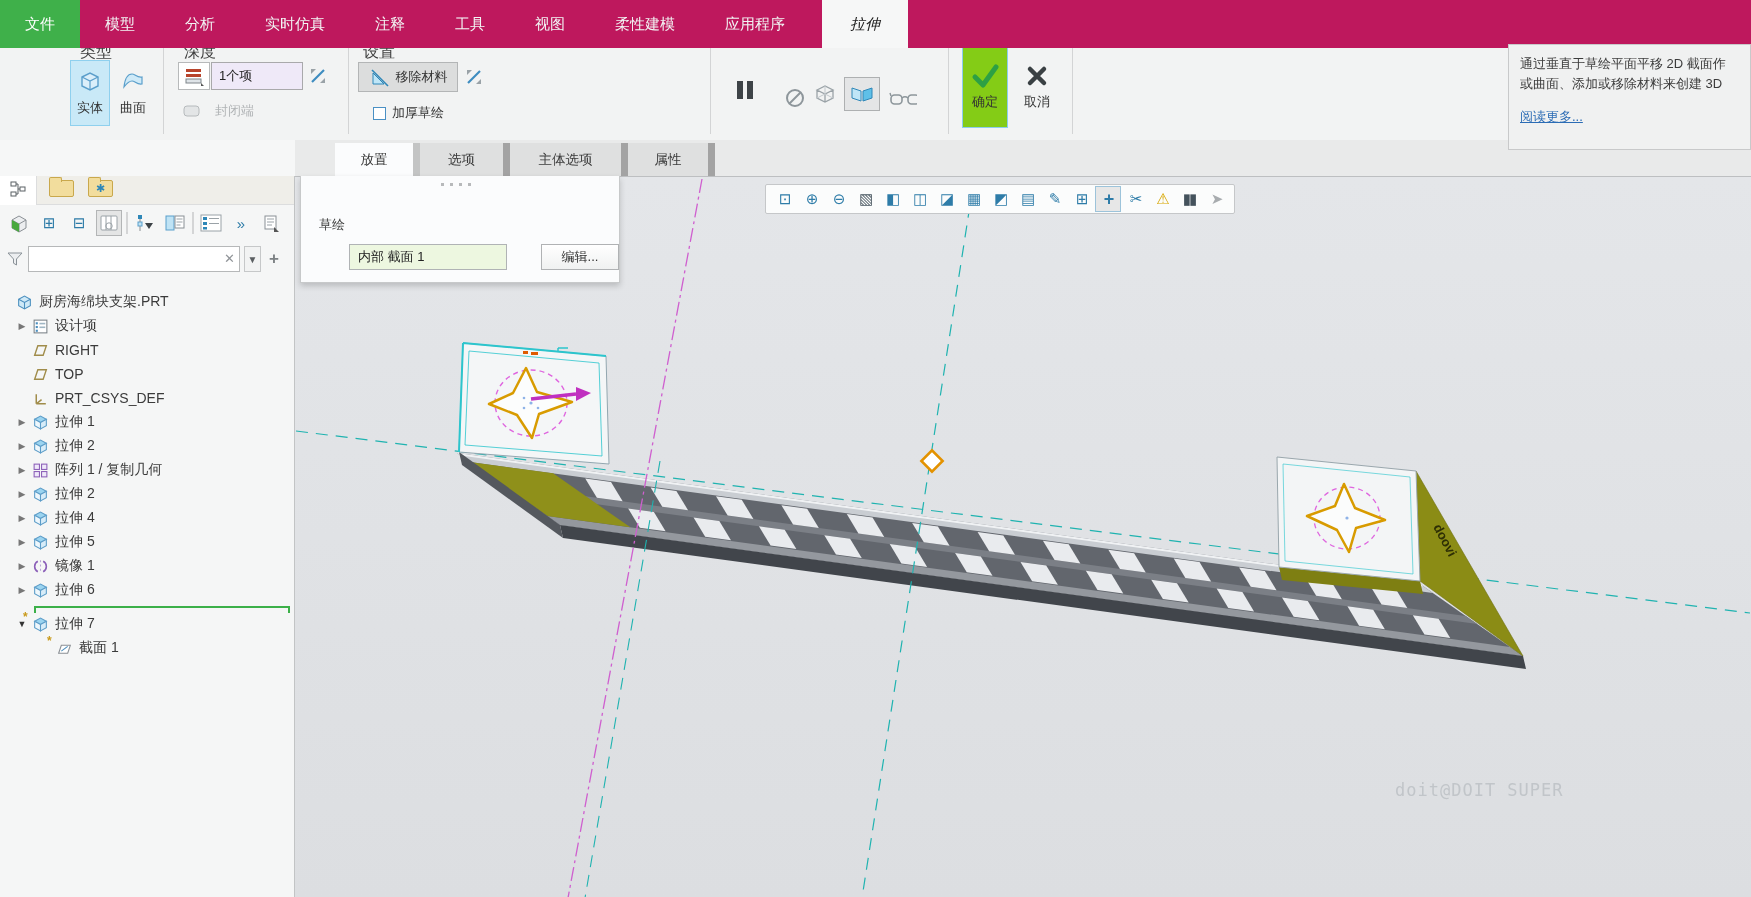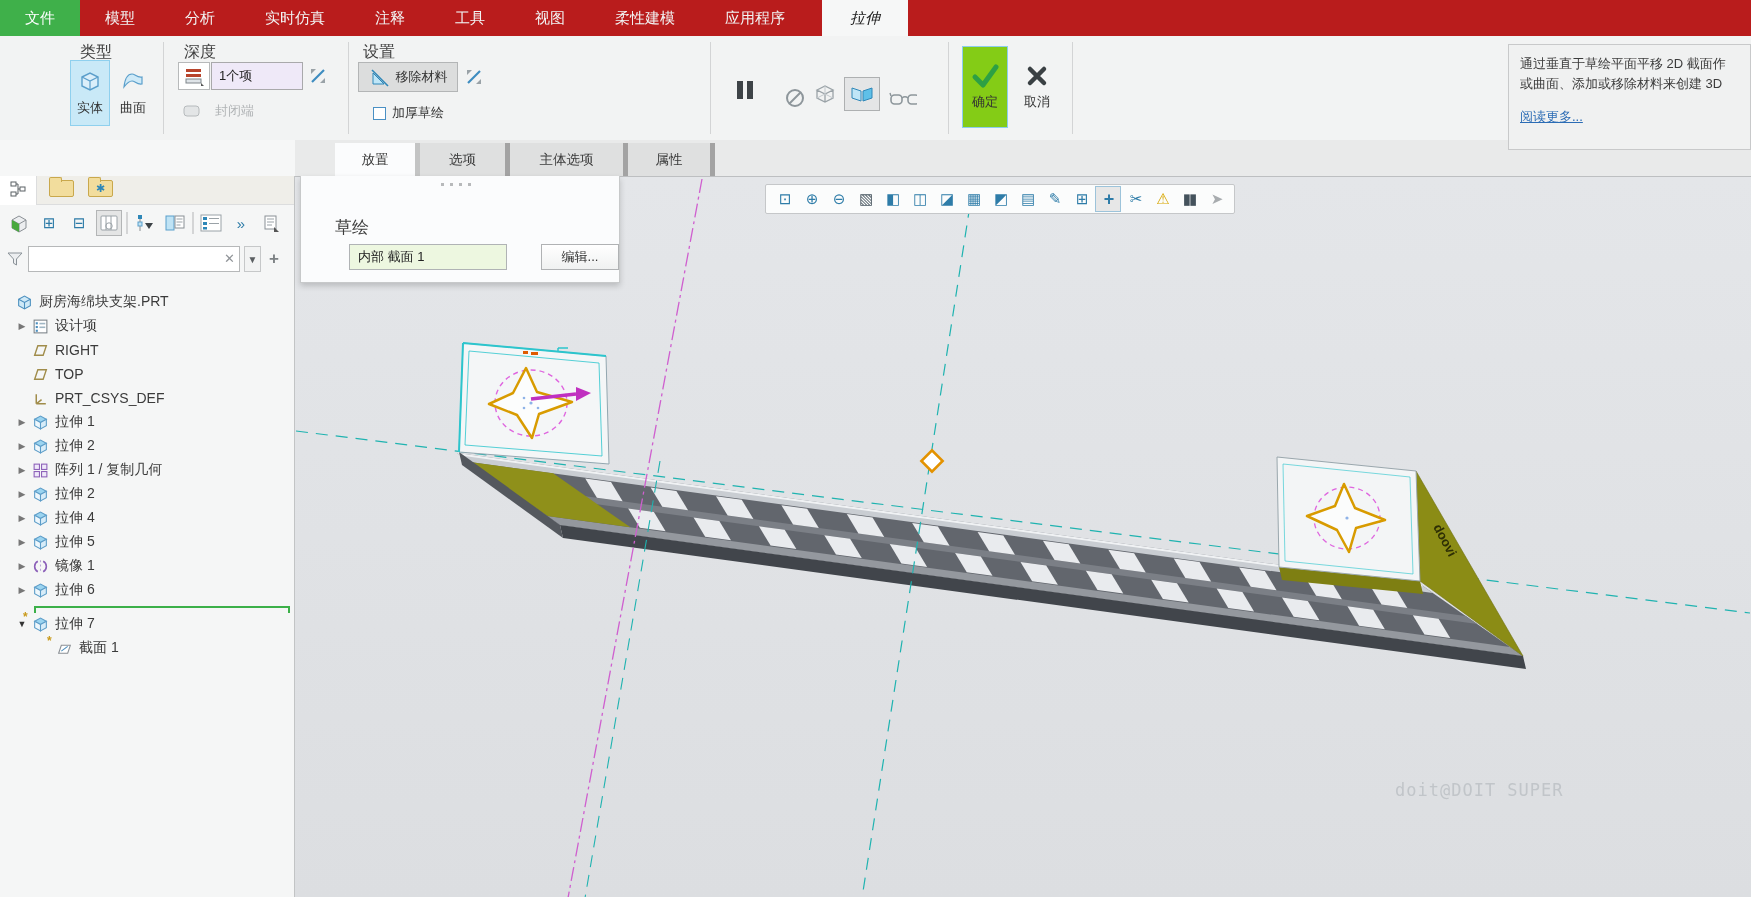--- a/index.html
+++ b/index.html
@@ -1,20 +1,20 @@
 <!DOCTYPE html>
 <html style="--file-tab-green: #3fb04a; --ok-green: #2da044; --selection-blue: #c9e9f7; --insert-green: #3cb049; --sketch-teal: #2cc5cd; --reference-teal: #1fb3b0; --centerline-magenta: #cf5fcf; --star-orange: #d89b00; --model-olive: #8b8c15; --depth-field-lavender: #efe9f8; --sketch-field-green: #edf7e0;"><head>
 <meta charset="utf-8">
 <style>
   * { margin:0; padding:0; box-sizing:border-box; }
   html,body { width:1751px; height:897px; overflow:hidden; }
   body { position:relative; background:#e1e3e6; font-family:"Liberation Sans",sans-serif; font-size:13px; color:#333; }
 
   
-  #menubar { position:absolute; left:0; top:0; width:1751px; height:36px; background:#b91c1c; display:flex; align-items:stretch; z-index:30; }
+  #menubar { position:absolute; left:0; top:0; width:1751px; height:48px; background:#be185d; display:flex; align-items:stretch; z-index:30; }
   .menu-item { display:flex; align-items:center; padding:0 25px; color:#f2f4f4; font-size:15px; cursor:default; }
   .menu-item.file { background:var(--file-tab-green,#3fb04a); color:#fff; }
   .tool-tab { display:flex; align-items:center; padding:0 28px; margin-left:12px; background:#f6f7f7; color:#222; font-size:15px; font-style:italic; }
 
   
   #ribbon { position:absolute; left:0; top:36px; width:1751px; height:104px; background:#f2f3f3; z-index:20; }
   .glabel { position:absolute; font-size:16px; color:#404040; }
   .rib-divider { position:absolute; top:6px; bottom:6px; width:1px; background:#d3d4d5; }
   .big-btn { position:absolute; display:flex; flex-direction:column; align-items:center; justify-content:center; gap:3px; font-size:13px; color:#333; border:1px solid transparent; }
   .big-btn.sel { background:var(--selection-blue,#c9e9f7); border-color:#8fd0ee; }
@@ -30,28 +30,28 @@
   .confirm-btn.ok { background:#84cc16; border-color:#8ccdec; }
 
   
   #help-pop { position:absolute; left:1508px; top:44px; width:243px; height:106px; background:#f0f1f1; border:1px solid #c8c9ca; padding:9px 0 9px 11px; z-index:40; overflow:hidden; }
   #help-pop .hl { font-size:13px; color:#3c3c3c; line-height:20px; white-space:nowrap; }
   #help-pop a { display:inline-block; margin-top:14px; color:#2b6cb5; font-size:13px; text-decoration:underline; cursor:pointer; }
 
   
   #dashstrip { position:absolute; left:295px; top:140px; width:1456px; height:36px; background:#e9eaea; z-index:10; }
   #dash-tabs { position:absolute; left:40px; top:3px; height:33px; display:flex; }
-  .dtab { height:33px; display:flex; align-items:center; justify-content:center; font-size:13.5px; color:#3a3a3a; background:#dfe0e0; border-right:5px solid #a3a3a3; cursor:default; }
+  .dtab { height:33px; display:flex; align-items:center; justify-content:center; font-size:13.5px; color:#3a3a3a; background:#dfe0e0; border-right:7px solid #a3a3a3; cursor:default; }
   .dtab.active { background:#fbfcfd; border-right-color:#c3c4c4; }
   #strip-left { position:absolute; left:0; top:140px; width:295px; height:36px; background:#f6f7f7; z-index:10; }
 
   #dashpanel { position:absolute; left:300px; top:176px; width:320px; height:107px; background:#fbfcfd; border:1px solid #c7c9ca; border-top:none; box-shadow:0 3px 6px rgba(0,0,0,.18); z-index:25; }
   .grip { position:absolute; left:140px; top:7px; display:flex; gap:6px; }
   .grip i { width:3px; height:3px; background:#b7b9bb; }
-  #sketch-label { position:absolute; left:34px; top:40px; font-size:17px; color:#3c3c3c; }
+  #sketch-label { position:absolute; left:18px; top:40px; font-size:13px; color:#3c3c3c; }
   #sketch-field { position:absolute; left:48px; top:68px; width:158px; height:26px; background:var(--sketch-field-green,#edf7e0); border:1px solid #b0b3b5; display:flex; align-items:center; padding-left:8px; font-size:13px; color:#222; }
   #edit-btn { position:absolute; left:240px; top:68px; width:78px; height:26px; background:linear-gradient(#fff,#f0f1f1); border:1px solid #b0b2b4; font-size:13px; color:#333; display:flex; align-items:center; justify-content:center; cursor:pointer; }
 
   
   #navigator { position:absolute; left:0; top:140px; width:295px; height:757px; background:#f5f6f6; border-right:1px solid #c2c4c5; z-index:5; }
   #nav-tabs { position:absolute; left:0; top:32px; width:100%; height:33px; display:flex; border-bottom:1px solid #dcddde; }
   #nav-tab-tree { width:37px; height:33px; background:#fff; border-right:1px solid #dcddde; display:flex; align-items:center; justify-content:center; }
   #nav-tab-folders { flex:1; background:#efeee9; display:flex; align-items:center; gap:14px; padding-left:12px; }
   .folder { position:relative; width:25px; height:17px; background:#f2dd9d; border:1px solid #c9a84c; border-radius:2px; }
   .folder::before { content:''; position:absolute; left:-1px; top:-4px; width:11px; height:4px; background:#f2dd9d; border:1px solid #c9a84c; border-bottom:none; border-radius:2px 2px 0 0; }

